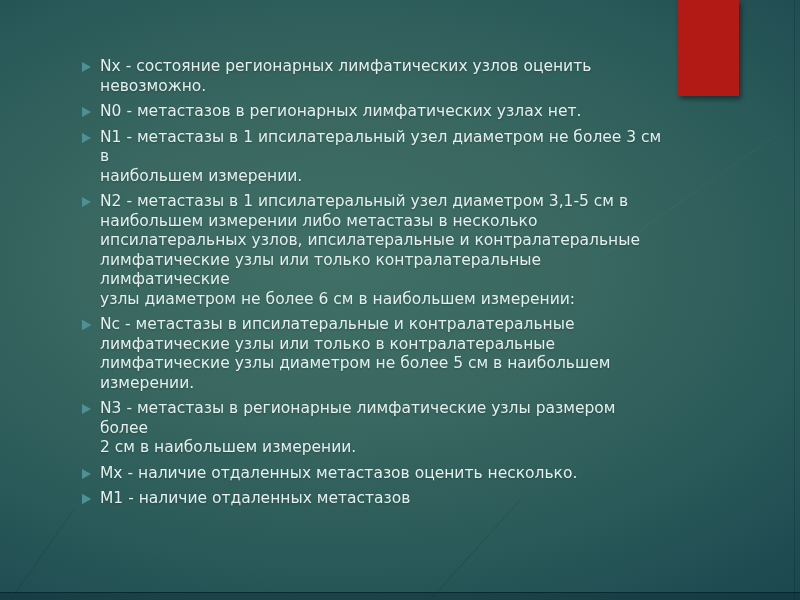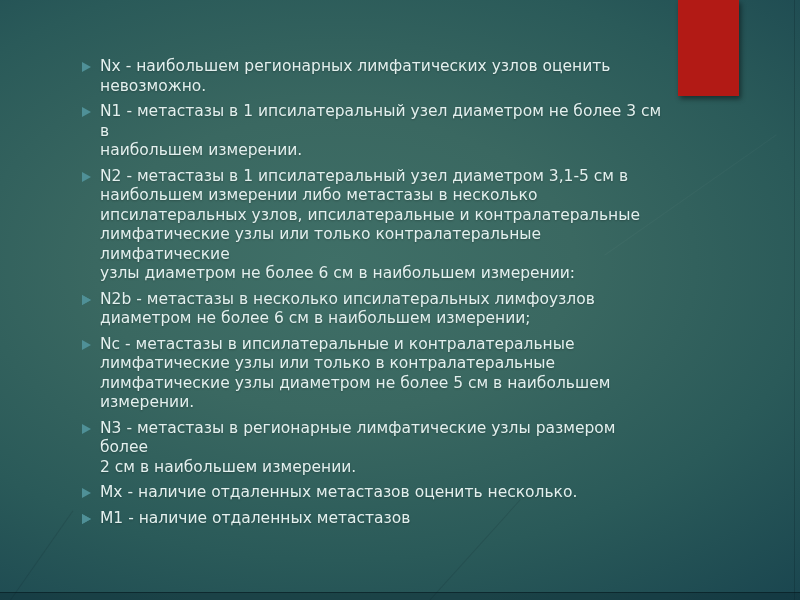--- a/index.html
+++ b/index.html
@@ -78,43 +78,45 @@
   <div class="facet facet-a"></div>
   <div class="facet facet-b"></div>
   <div class="facet facet-c"></div>
   <div class="facet facet-d"></div>
 
   <div class="accent-rect"></div>
 
   <ul class="bullet-list">
     <li>
       <span class="bullet"></span>
-      <span class="txt">Nx - наибольшем регионарных лимфатических узлов оценить
+      <span class="txt">Nx - состояние регионарных лимфатических узлов оценить
 невозможно.</span>
+    </li>
+    <li>
+      <span class="bullet"></span>
+      <span class="txt">N0 - метастазов в регионарных лимфатических узлах нет.</span>
     </li>
     <li>
       <span class="bullet"></span>
       <span class="txt">N1 - метастазы в 1 ипсилатеральный узел диаметром не более 3 см в
 наибольшем измерении.</span>
     </li>
     <li>
       <span class="bullet"></span>
       <span class="txt">N2 - метастазы в 1 ипсилатеральный узел диаметром 3,1-5 см в
 наибольшем измерении либо метастазы в несколько
 ипсилатеральных узлов, ипсилатеральные и контралатеральные
 лимфатические узлы или только контралатеральные лимфатические
 узлы диаметром не более 6 см в наибольшем измерении:</span>
     </li>
     <li>
       <span class="bullet"></span>
     </li>
     <li>
       <span class="bullet"></span>
-      <span class="txt">N2b - метастазы в несколько ипсилатеральных лимфоузлов
-диаметром не более 6 см в наибольшем измерении;</span>
     </li>
     <li>
       <span class="bullet"></span>
       <span class="txt">Nc - метастазы в ипсилатеральные и контралатеральные
 лимфатические узлы или только в контралатеральные
 лимфатические узлы диаметром не более 5 см в наибольшем
 измерении.</span>
     </li>
     <li>
       <span class="bullet"></span>

